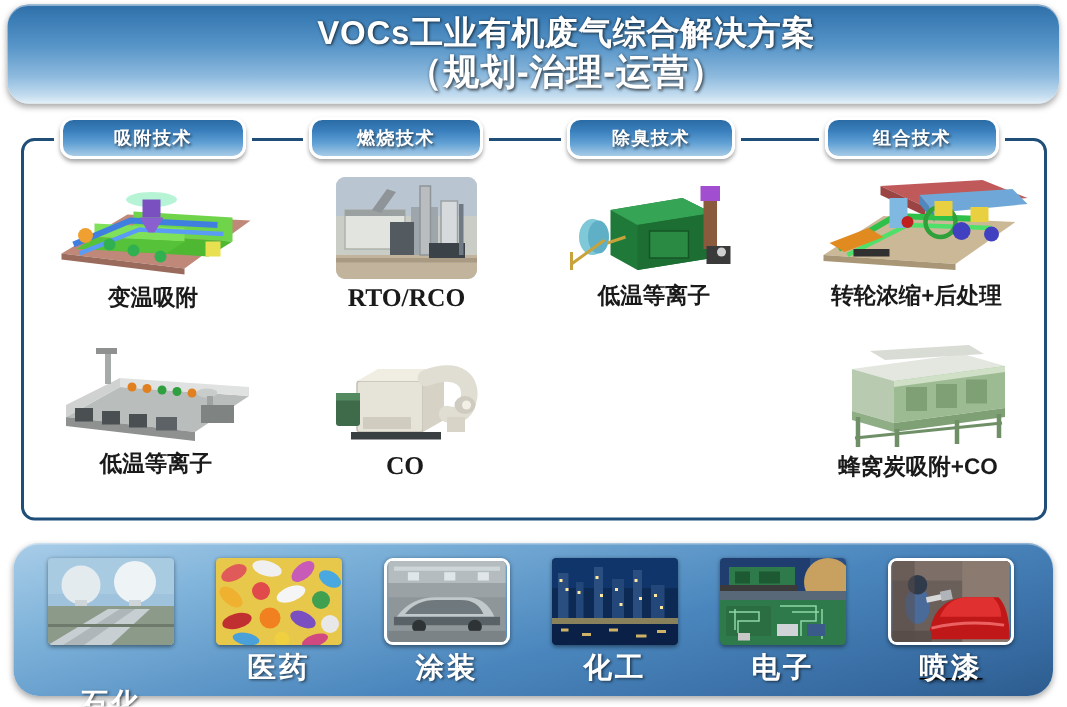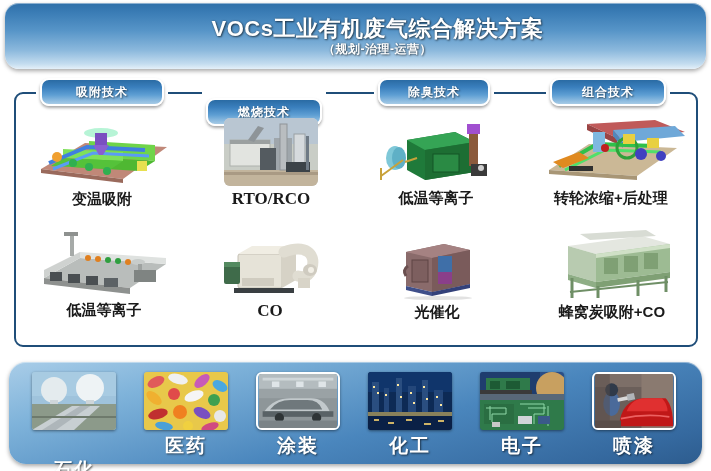--- a/index.html
+++ b/index.html
@@ -19,21 +19,21 @@
     box-shadow:0 2px 4px rgba(0,0,0,.35), inset 0 1px 0 rgba(255,255,255,.45);
     display:flex;flex-direction:column;align-items:center;justify-content:center;
     box-sizing:border-box;
   }
   .title-line{
     color:#ffffff;font-weight:bold;letter-spacing:.5px;
     text-shadow:1px 1px 2px rgba(0,0,0,.55), 0 0 2px rgba(0,0,0,.35);
     line-height:1.18;white-space:nowrap;margin-left:44px;
   }
   .title-line.l1{font-size:22px;}
-  .title-line.l2{font-size:12px;}
+  .title-line.l2{font-size:24px;}
 
   
   .tech-frame{
     position:absolute;left:14px;top:92px;width:684px;height:255px;
     border:2px solid #1f4e79;border-radius:9px;
     box-sizing:border-box;background:transparent;
   }
   
   .frame-gap{
     position:absolute;top:88px;height:12px;background:#ffffff;
@@ -98,21 +98,21 @@
   <div class="tech-frame"></div>
 
   <div class="frame-gap" style="left:36px;width:132px;"></div>
   <div class="frame-gap" style="left:202px;width:124px;"></div>
   <div class="frame-gap" style="left:374px;width:120px;"></div>
   <div class="frame-gap" style="left:546px;width:124px;"></div>
 
   <div class="cat-btn" style="left:40px;width:124px;">
     <span>吸附技术</span>
   </div>
-  <div class="cat-btn" style="left:206px;width:116px;margin-top:20px;">
+  <div class="cat-btn" style="left:206px;width:116px;">
     <span>燃烧技术</span>
   </div>
   <div class="cat-btn" style="left:378px;width:112px;">
     <span>除臭技术</span>
   </div>
   <div class="cat-btn" style="left:550px;width:116px;">
     <span>组合技术</span>
   </div>
 
   <div class="tech-item" style="left:22px;top:117px;width:160px;">
@@ -246,37 +246,20 @@
         <rect x="6" y="24" width="16" height="22" rx="2" fill="#3f6b4a"></rect>
         <rect x="6" y="24" width="16" height="5" fill="#548a60"></rect>
         <rect x="24" y="40" width="32" height="8" fill="#d0ccc0"></rect>
         <rect x="16" y="50" width="60" height="5" fill="#3a3f42"></rect>
         <rect x="80" y="40" width="12" height="10" fill="#d8d4c8"></rect>
       </svg>
     </div>
     <div class="tech-label serif">CO</div>
   </div>
 
-  <div class="tech-item" style="left:385px;top:236px;width:104px;">
-    <div class="tech-thumb" style="width:90px;height:64px;">
-      <svg class="art" viewBox="0 0 90 64">
-        <polygon points="14,16 52,8 78,14 78,48 40,56 14,50" fill="#8a6b6b"></polygon>
-        <polygon points="14,16 52,8 78,14 40,22" fill="#a58282"></polygon>
-        <polygon points="40,22 78,14 78,48 40,56" fill="#7a5b5b"></polygon>
-        <rect x="46" y="20" width="14" height="16" fill="#3f6fa8"></rect>
-        <rect x="46" y="36" width="14" height="12" fill="#8a3f8a"></rect>
-        <rect x="20" y="24" width="16" height="22" fill="#7d5f5f" stroke="#5e4545"></rect>
-        <path d="M16,30 q-6,4 -2,10" stroke="#6a4f4f" stroke-width="3" fill="none"></path>
-        <polygon points="14,50 40,56 40,60 14,54" fill="#3f4f8a"></polygon>
-        <polygon points="40,56 78,48 78,52 40,60" fill="#33417a"></polygon>
-        <ellipse cx="46" cy="62" rx="34" ry="2" fill="#cfcfcf" opacity=".6"></ellipse>
-      </svg>
-    </div>
-    <div class="tech-label">光催化</div>
-  </div>
 
   <div class="tech-item" style="left:530px;top:230px;width:164px;">
     <div class="tech-thumb" style="width:132px;height:70px;">
       <svg class="art" viewBox="0 0 132 70">
         <polygon points="22,16 96,6 124,14 50,24" fill="#e4e7e0"></polygon>
         <polygon points="22,16 50,24 50,52 22,44" fill="#b8cbb0"></polygon>
         <polygon points="50,24 124,14 124,42 50,52" fill="#9dbb93"></polygon>
         <polygon points="50,24 124,14 124,18 50,28" fill="#cfe0c6"></polygon>
         <rect x="58" y="28" width="14" height="16" fill="#7fa074"></rect>
         <rect x="78" y="26" width="14" height="16" fill="#7fa074"></rect>
@@ -419,21 +402,21 @@
         </g>
         <rect x="38" y="44" width="14" height="8" fill="#d0d4d8"></rect>
         <rect x="58" y="44" width="12" height="8" fill="#3a5a8a"></rect>
         <rect x="12" y="50" width="8" height="5" fill="#c8c8c8"></rect>
         <rect x="0" y="18" width="52" height="4" fill="#3a3a3a"></rect>
       </svg>
     </div>
     <div class="ind-label">电子</div>
   </div>
 
-  <div class="ind-item" style="left:588px;top:372px;width:92px;">
+  <div class="ind-item" style="left:588px;top:372px;width:92px;text-decoration:underline;">
     <div class="ind-thumb framed">
       <svg class="art" viewBox="0 0 84 58">
         <rect width="84" height="58" fill="#6b5f5a"></rect>
         <rect x="0" y="0" width="84" height="14" fill="#7d6f68"></rect>
         <rect x="50" y="0" width="34" height="58" fill="#8a7a70"></rect>
         <path d="M26,56 q2,-28 26,-30 l24,0 q8,8 8,30 z" fill="#c01818"></path>
         <path d="M34,40 q6,-14 20,-14 l18,0 q6,6 6,14 z" fill="#e03030"></path>
         <path d="M28,48 q26,-6 52,-2" stroke="#ff8080" stroke-width="2" fill="none" opacity=".7"></path>
         <ellipse cx="18" cy="32" rx="9" ry="13" fill="#4a6a9a"></ellipse>
         <circle cx="18" cy="17" r="7" fill="#2f3a4a"></circle>

